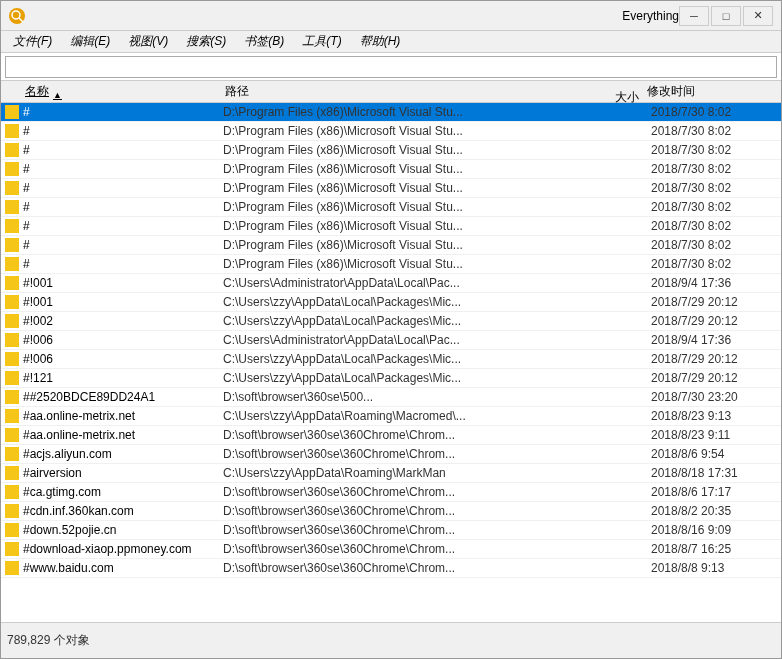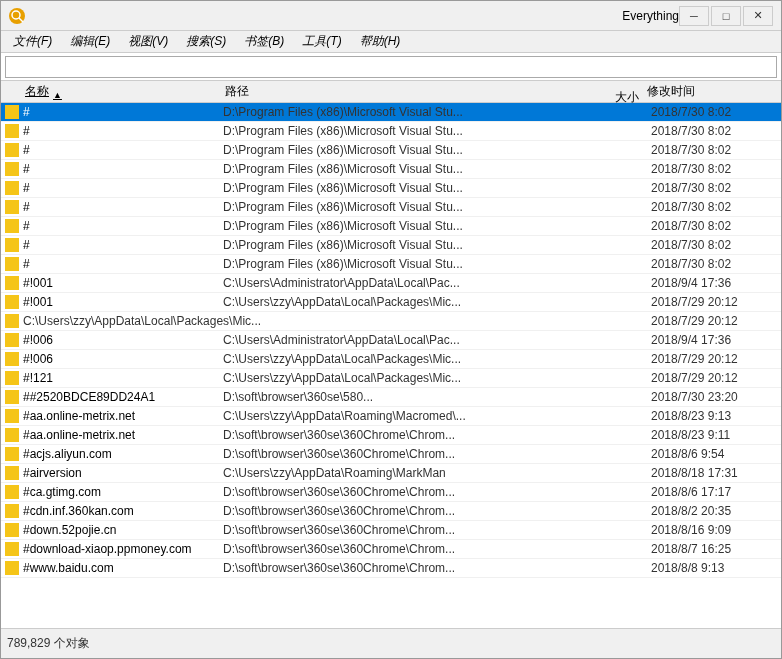--- a/index.html
+++ b/index.html
@@ -141,21 +141,21 @@
       display: flex;
       align-items: center;
       justify-content: center;
     }
     .row-name { width: 200px; font-size: 12px; overflow: hidden; white-space: nowrap; text-overflow: ellipsis; }
     .row-path { flex: 1; font-size: 12px; overflow: hidden; white-space: nowrap; text-overflow: ellipsis; color: #333; padding-right: 4px; }
     .row-size { width: 60px; font-size: 12px; text-align: right; padding-right: 8px; color: #333; }
     .row-modified { width: 130px; font-size: 12px; color: #333; }
     
     .status-bar {
-      height: 30px;
+      height: 36px;
       background: #f0f0f0;
       border-top: 1px solid #ccc;
       display: flex;
       align-items: center;
       padding: 0 6px;
       flex-shrink: 0;
       font-size: 12px;
       color: #333;
     }
     
@@ -281,20 +281,21 @@
       </div>
       <div class="table-row">
         <div class="row-icon"></div>
         <span class="row-name">#!001</span>
         <span class="row-path">C:\Users\zzy\AppData\Local\Packages\Mic...</span>
         <span class="row-size"></span>
         <span class="row-modified">2018/7/29 20:12</span>
       </div>
       <div class="table-row">
         <div class="row-icon"></div>
+        <span class="row-name">#!002</span>
         <span class="row-path">C:\Users\zzy\AppData\Local\Packages\Mic...</span>
         <span class="row-size"></span>
         <span class="row-modified">2018/7/29 20:12</span>
       </div>
       <div class="table-row">
         <div class="row-icon"></div>
         <span class="row-name">#!006</span>
         <span class="row-path">C:\Users\Administrator\AppData\Local\Pac...</span>
         <span class="row-size"></span>
         <span class="row-modified">2018/9/4 17:36</span>
@@ -309,21 +310,21 @@
       <div class="table-row">
         <div class="row-icon"></div>
         <span class="row-name">#!121</span>
         <span class="row-path">C:\Users\zzy\AppData\Local\Packages\Mic...</span>
         <span class="row-size"></span>
         <span class="row-modified">2018/7/29 20:12</span>
       </div>
       <div class="table-row">
         <div class="row-icon"></div>
         <span class="row-name">##2520BDCE89DD24A1</span>
-        <span class="row-path">D:\soft\browser\360se\580...</span>
+        <span class="row-path">D:\soft\browser\360se\500...</span>
         <span class="row-size"></span>
         <span class="row-modified">2018/7/30 23:20</span>
       </div>
       <div class="table-row">
         <div class="row-icon"></div>
         <span class="row-name">#aa.online-metrix.net</span>
         <span class="row-path">C:\Users\zzy\AppData\Roaming\Macromed\...</span>
         <span class="row-size"></span>
         <span class="row-modified">2018/8/23 9:13</span>
       </div>

